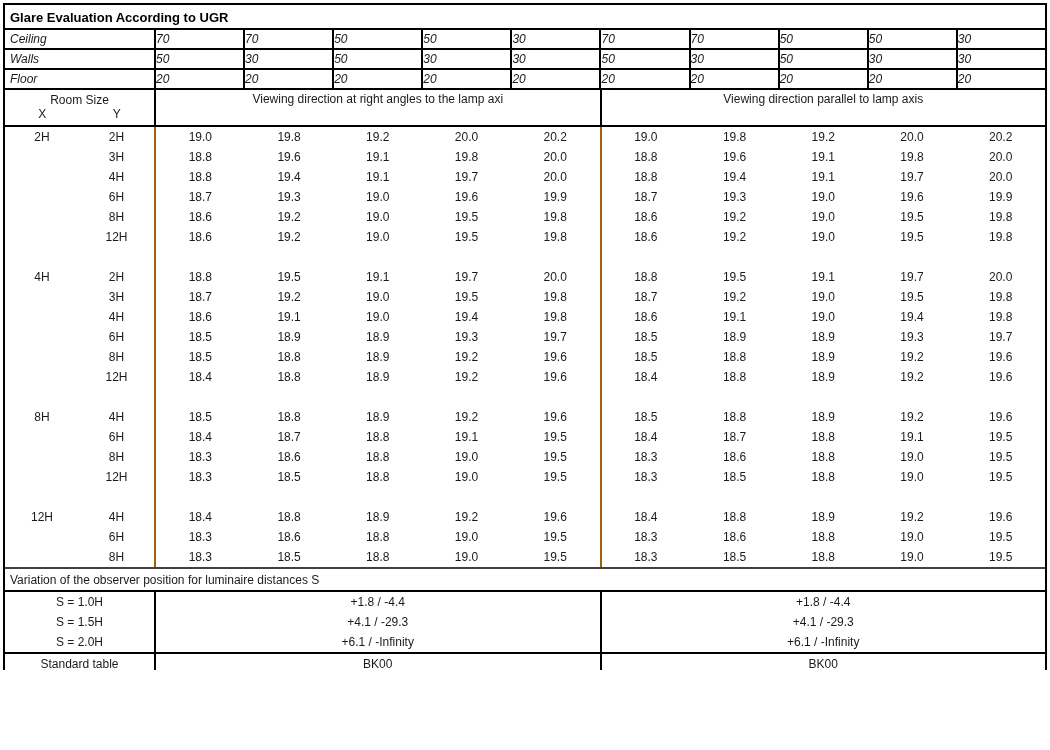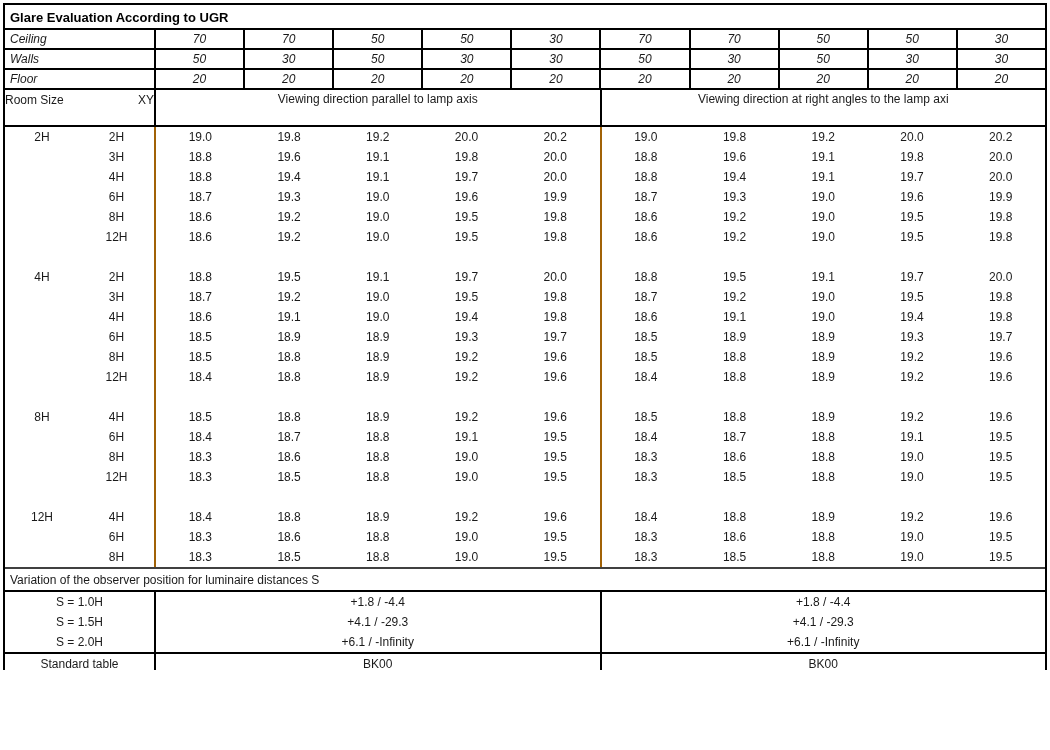--- a/index.html
+++ b/index.html
@@ -8,23 +8,23 @@
     position: relative; width: 1050px; height: 670px; background: #fff;
     color: #1a1a1a; font: 12px "Liberation Sans", sans-serif; overflow: hidden;
   }
   .tbl {
     position: absolute; left: 3px; top: 3px; width: 1044px;
     border: 2px solid #000; border-bottom-width: 4px; background: #fff;
   }
   .title-row { height: 25px; border-bottom: 2px solid #000; font-weight: 700; font-size: 13px; padding: 5px 0 0 5px; color:#000; }
   .rrow  { display: flex; height: 20px; border-bottom: 2px solid #000; font-style: italic; }
   .rlabel{ width: 149px; padding-left: 5px; line-height: 18px; }
-  .rcell { flex: 1; border-left: 2px solid #000; text-align: center; line-height: 18px; }
+  .rcell { flex: 1; border-left: 2px solid #000; line-height: 18px; }
   .hrow  { display: flex; height: 37px; border-bottom: 2px solid #000; }
-  .hlabel{ width: 149px; display: flex; flex-direction: row; justify-content: space-between; padding: 3px 0 3px; text-align: center; }
+  .hlabel{ width: 149px; display: flex; flex-direction: column; padding: 3px 0 3px; text-align: center; }
   .xy    { display: flex; }
   .xy span { flex: 1; }
   .hcell { flex: 1; border-left: 2px solid #000; text-align: center; padding-top: 2px; }
   .drow  { display: flex; height: 20px; }
   .xlab  { width: 74px; text-align: center; line-height: 20px; }
   .ylab  { width: 75px; text-align: center; line-height: 20px; }
   .half  { flex: 1; border-left: 2px solid #a16207; display: flex; }
   .dcell { flex: 1; text-align: center; line-height: 20px; }
   .vrow  { height: 25px; border-top: 2px solid #404040; border-bottom: 2px solid #000; padding: 4px 0 0 5px; }
   .srow  { display: flex; height: 20px; }
@@ -84,22 +84,22 @@
       </div>
 
     <div class="hrow">
       <div class="hlabel">
         <div>Room Size</div>
         <div class="xy">
           <span>X</span>
           <span>Y</span>
         </div>
       </div>
+      <div class="hcell">Viewing direction at right angles to the lamp axi</div>
       <div class="hcell">Viewing direction parallel to lamp axis</div>
-      <div class="hcell">Viewing direction at right angles to the lamp axi</div>
     </div>
 
     <div id="data-rows">
         <div class="drow">
           <div class="xlab">2H</div>
           <div class="ylab">2H</div>
           <div class="half">
             <div class="dcell">19.0</div>
             <div class="dcell">19.8</div>
             <div class="dcell">19.2</div>

